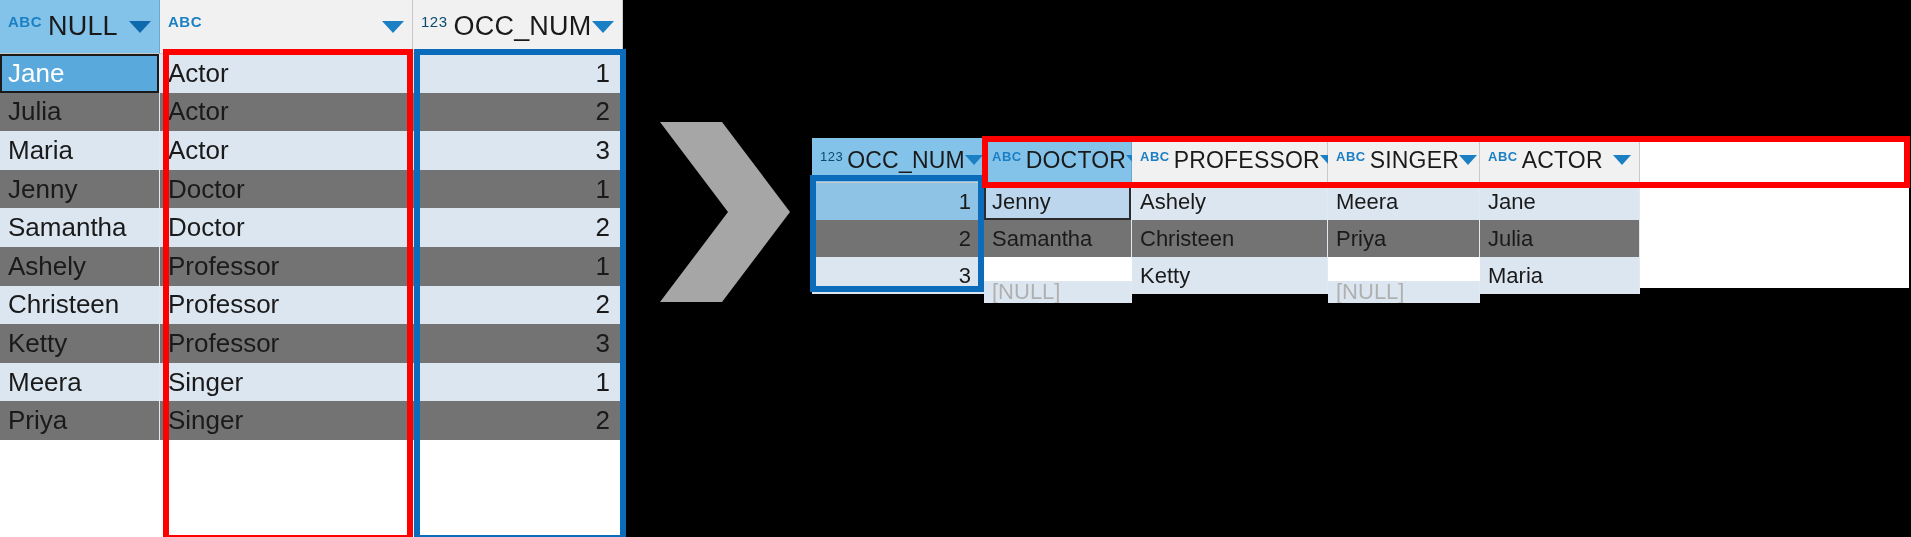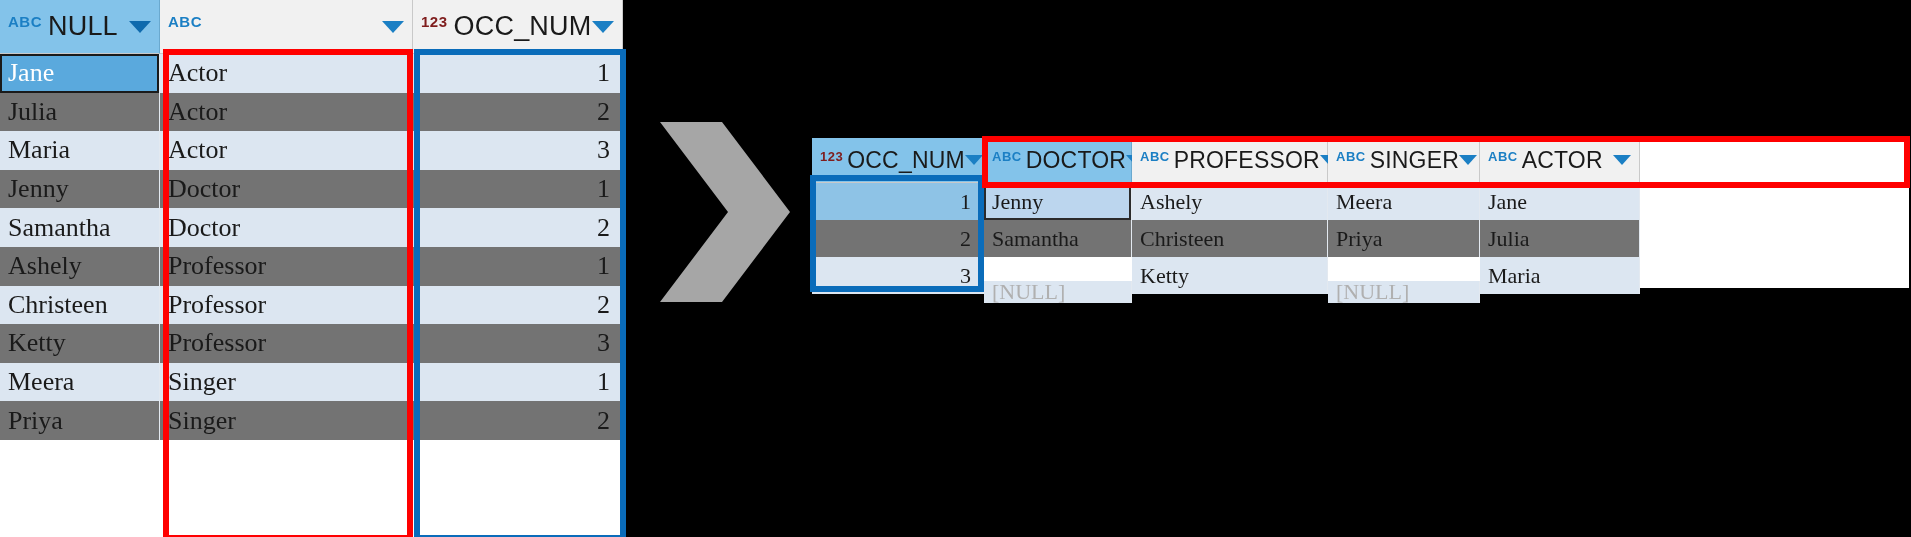--- a/index.html
+++ b/index.html
@@ -20,37 +20,36 @@
     box-sizing:border-box;
     padding:0 8px;
     color:#1a1a1a;
     position:relative;
   }
   .hdr-cell.sel{background:#83c3ea;border-right-color:#6aa9cf;}
   .hdr-cell .type{
     font-size:15px;font-weight:bold;color:#1b7fc4;letter-spacing:.5px;
     margin-right:6px;line-height:1;position:relative;top:-5px;
   }
-  .hdr-cell .type.num{color:#7f1d1d;font-weight:bold;font-size:15px;}
+  .hdr-cell .type.num{color:#0c4a6e;font-weight:normal;font-size:15px;}
   .hdr-cell .cap{font-size:27px;font-weight:400;letter-spacing:.2px;white-space:nowrap;}
   .hdr-cell .caret{
     margin-left:auto;width:0;height:0;
     border-left:11px solid transparent;border-right:11px solid transparent;
     border-top:12px solid #1b7fc4;
   }
   .hdr-cell.sel .caret{border-top-color:#0f6aad;}
 
   .row{display:flex;}
   .cell{
     display:flex;align-items:center;
     box-sizing:border-box;padding:11px 8px;
     font-size:26px;color:#1a1a1a;white-space:nowrap;
     border-right:1px solid #e3e9f0;
     overflow:hidden;
-    font-family:Liberation Serif, serif;
   }
   .row.odd .cell{background:#737373;}
   .row.even .cell{background:#dce6f1;}
   .cell.num{justify-content:flex-end;padding-right:12px;}
   .cell.null{color:#b0b0b0;margin-top:24px;}
   .cell.cursor{
     background:#bcd6ee !important;
     box-shadow:inset 0 0 0 2px #2b2b2b;
   }
   .cell.cursor-dark{

